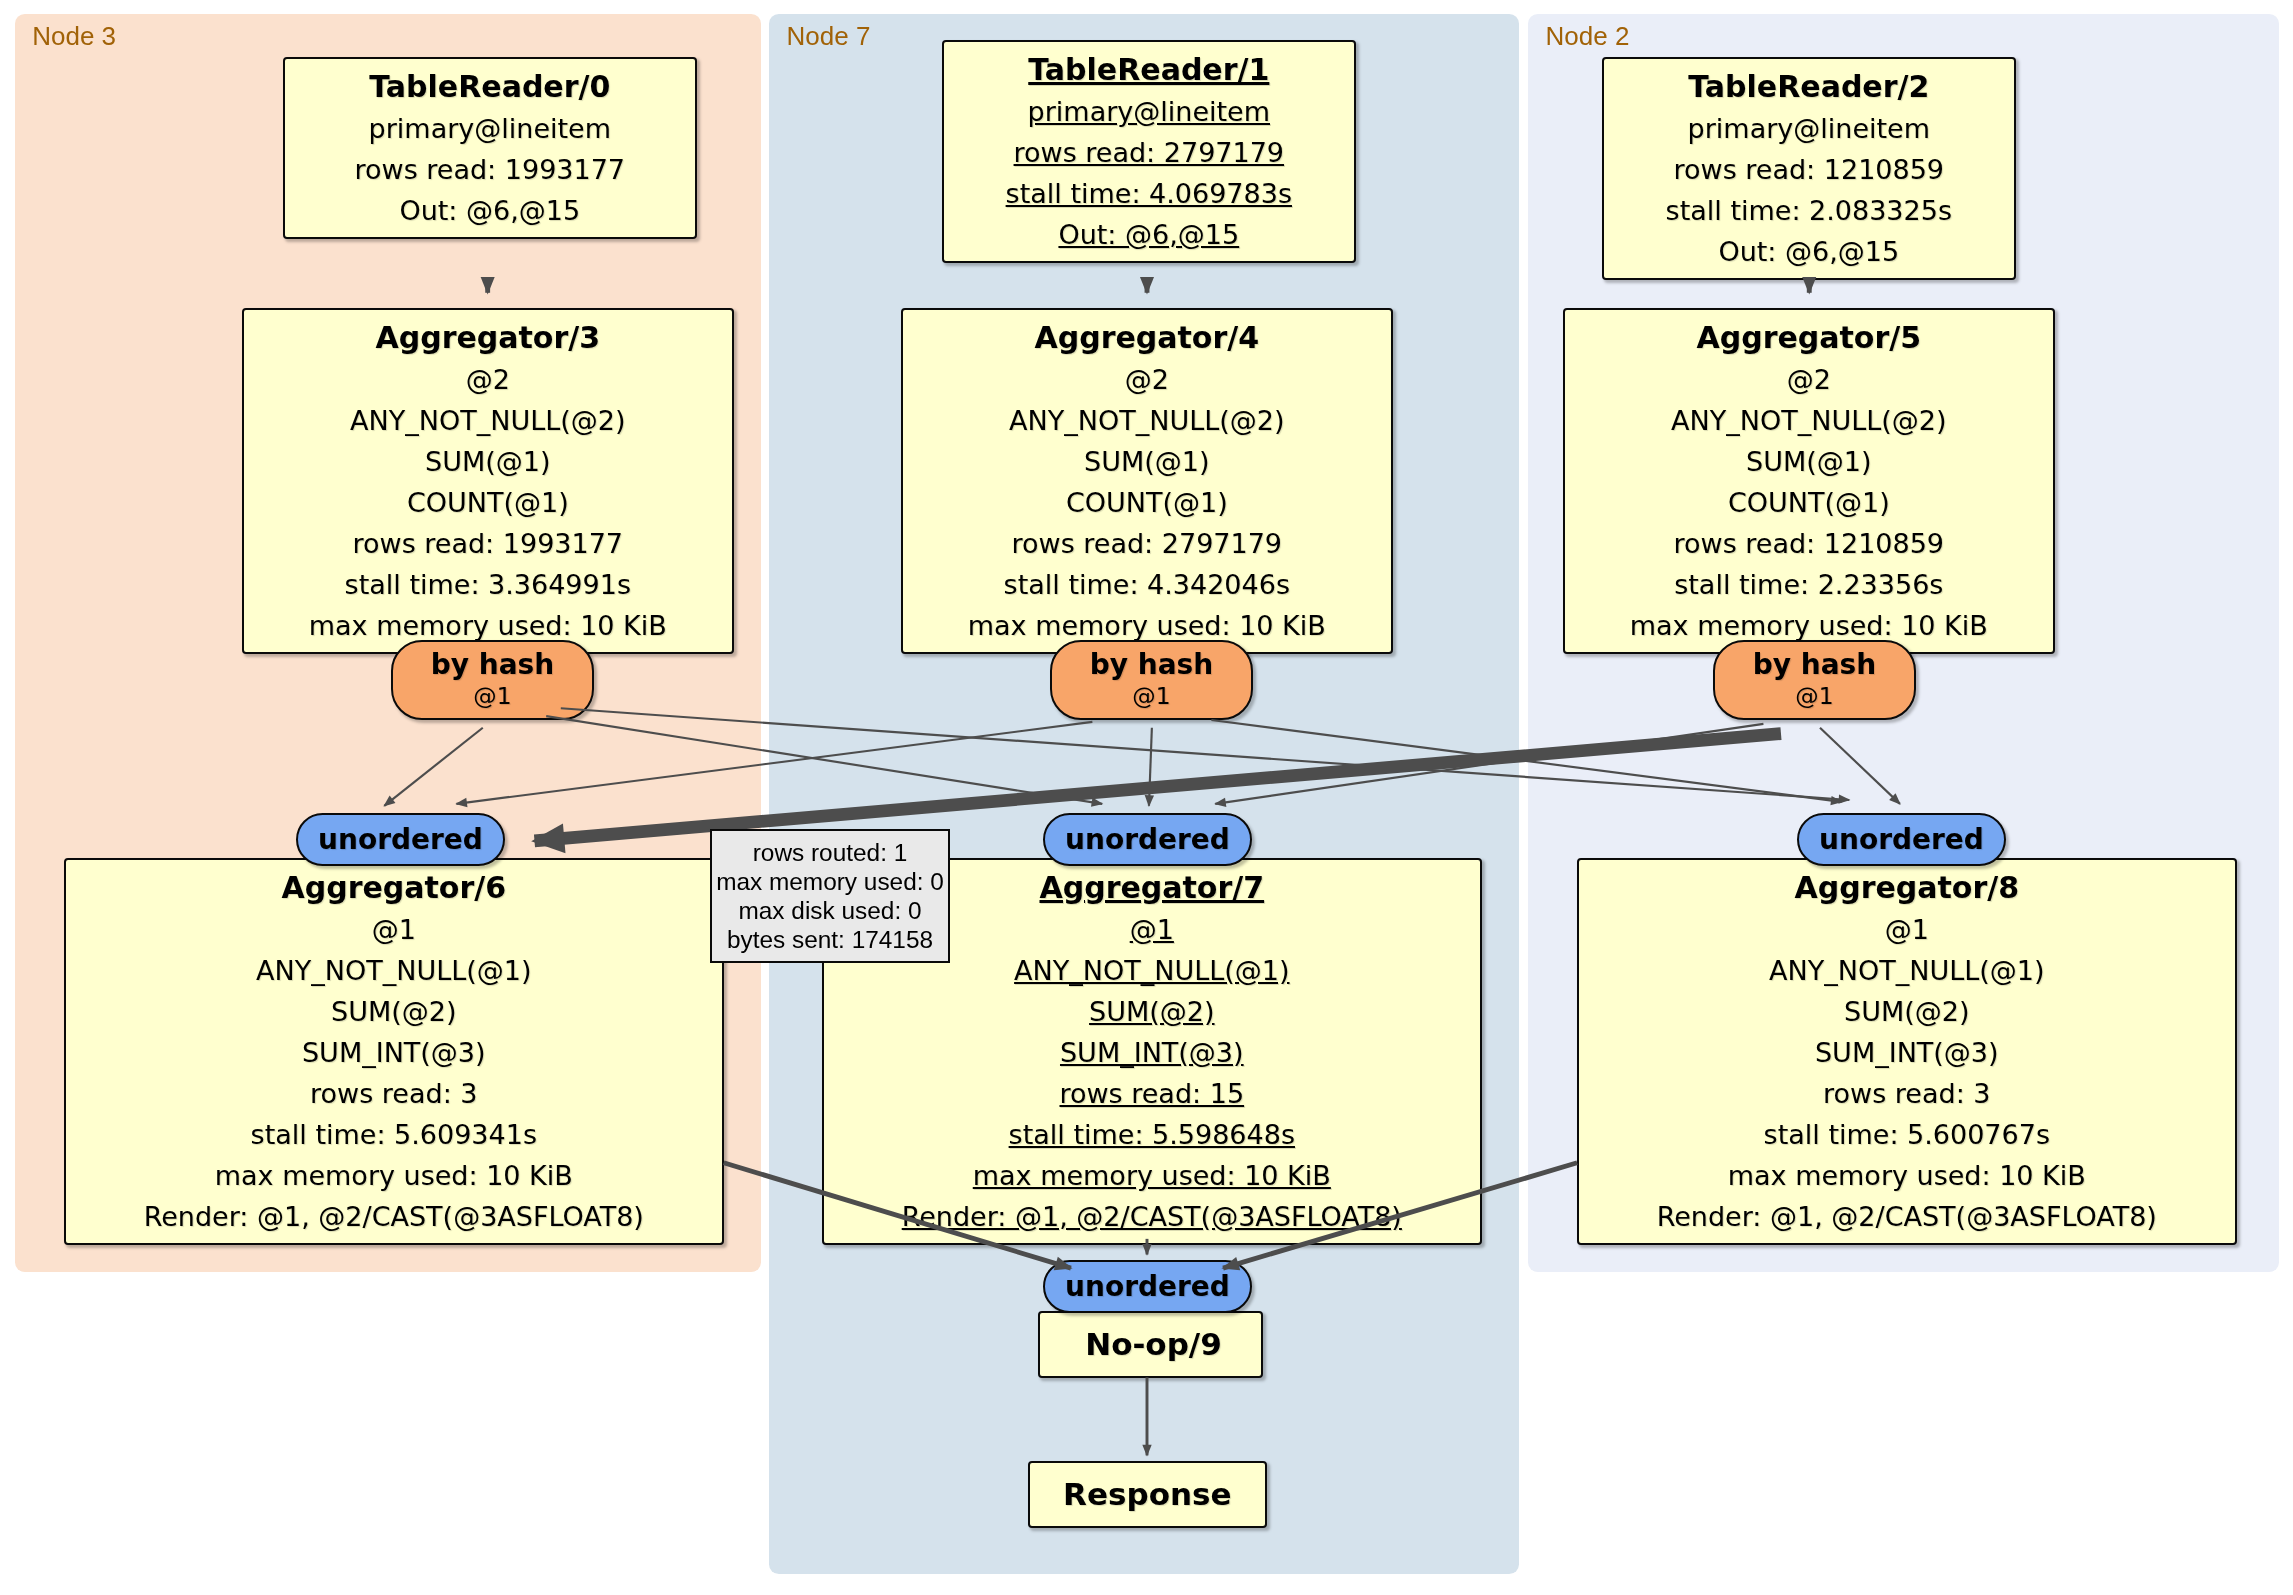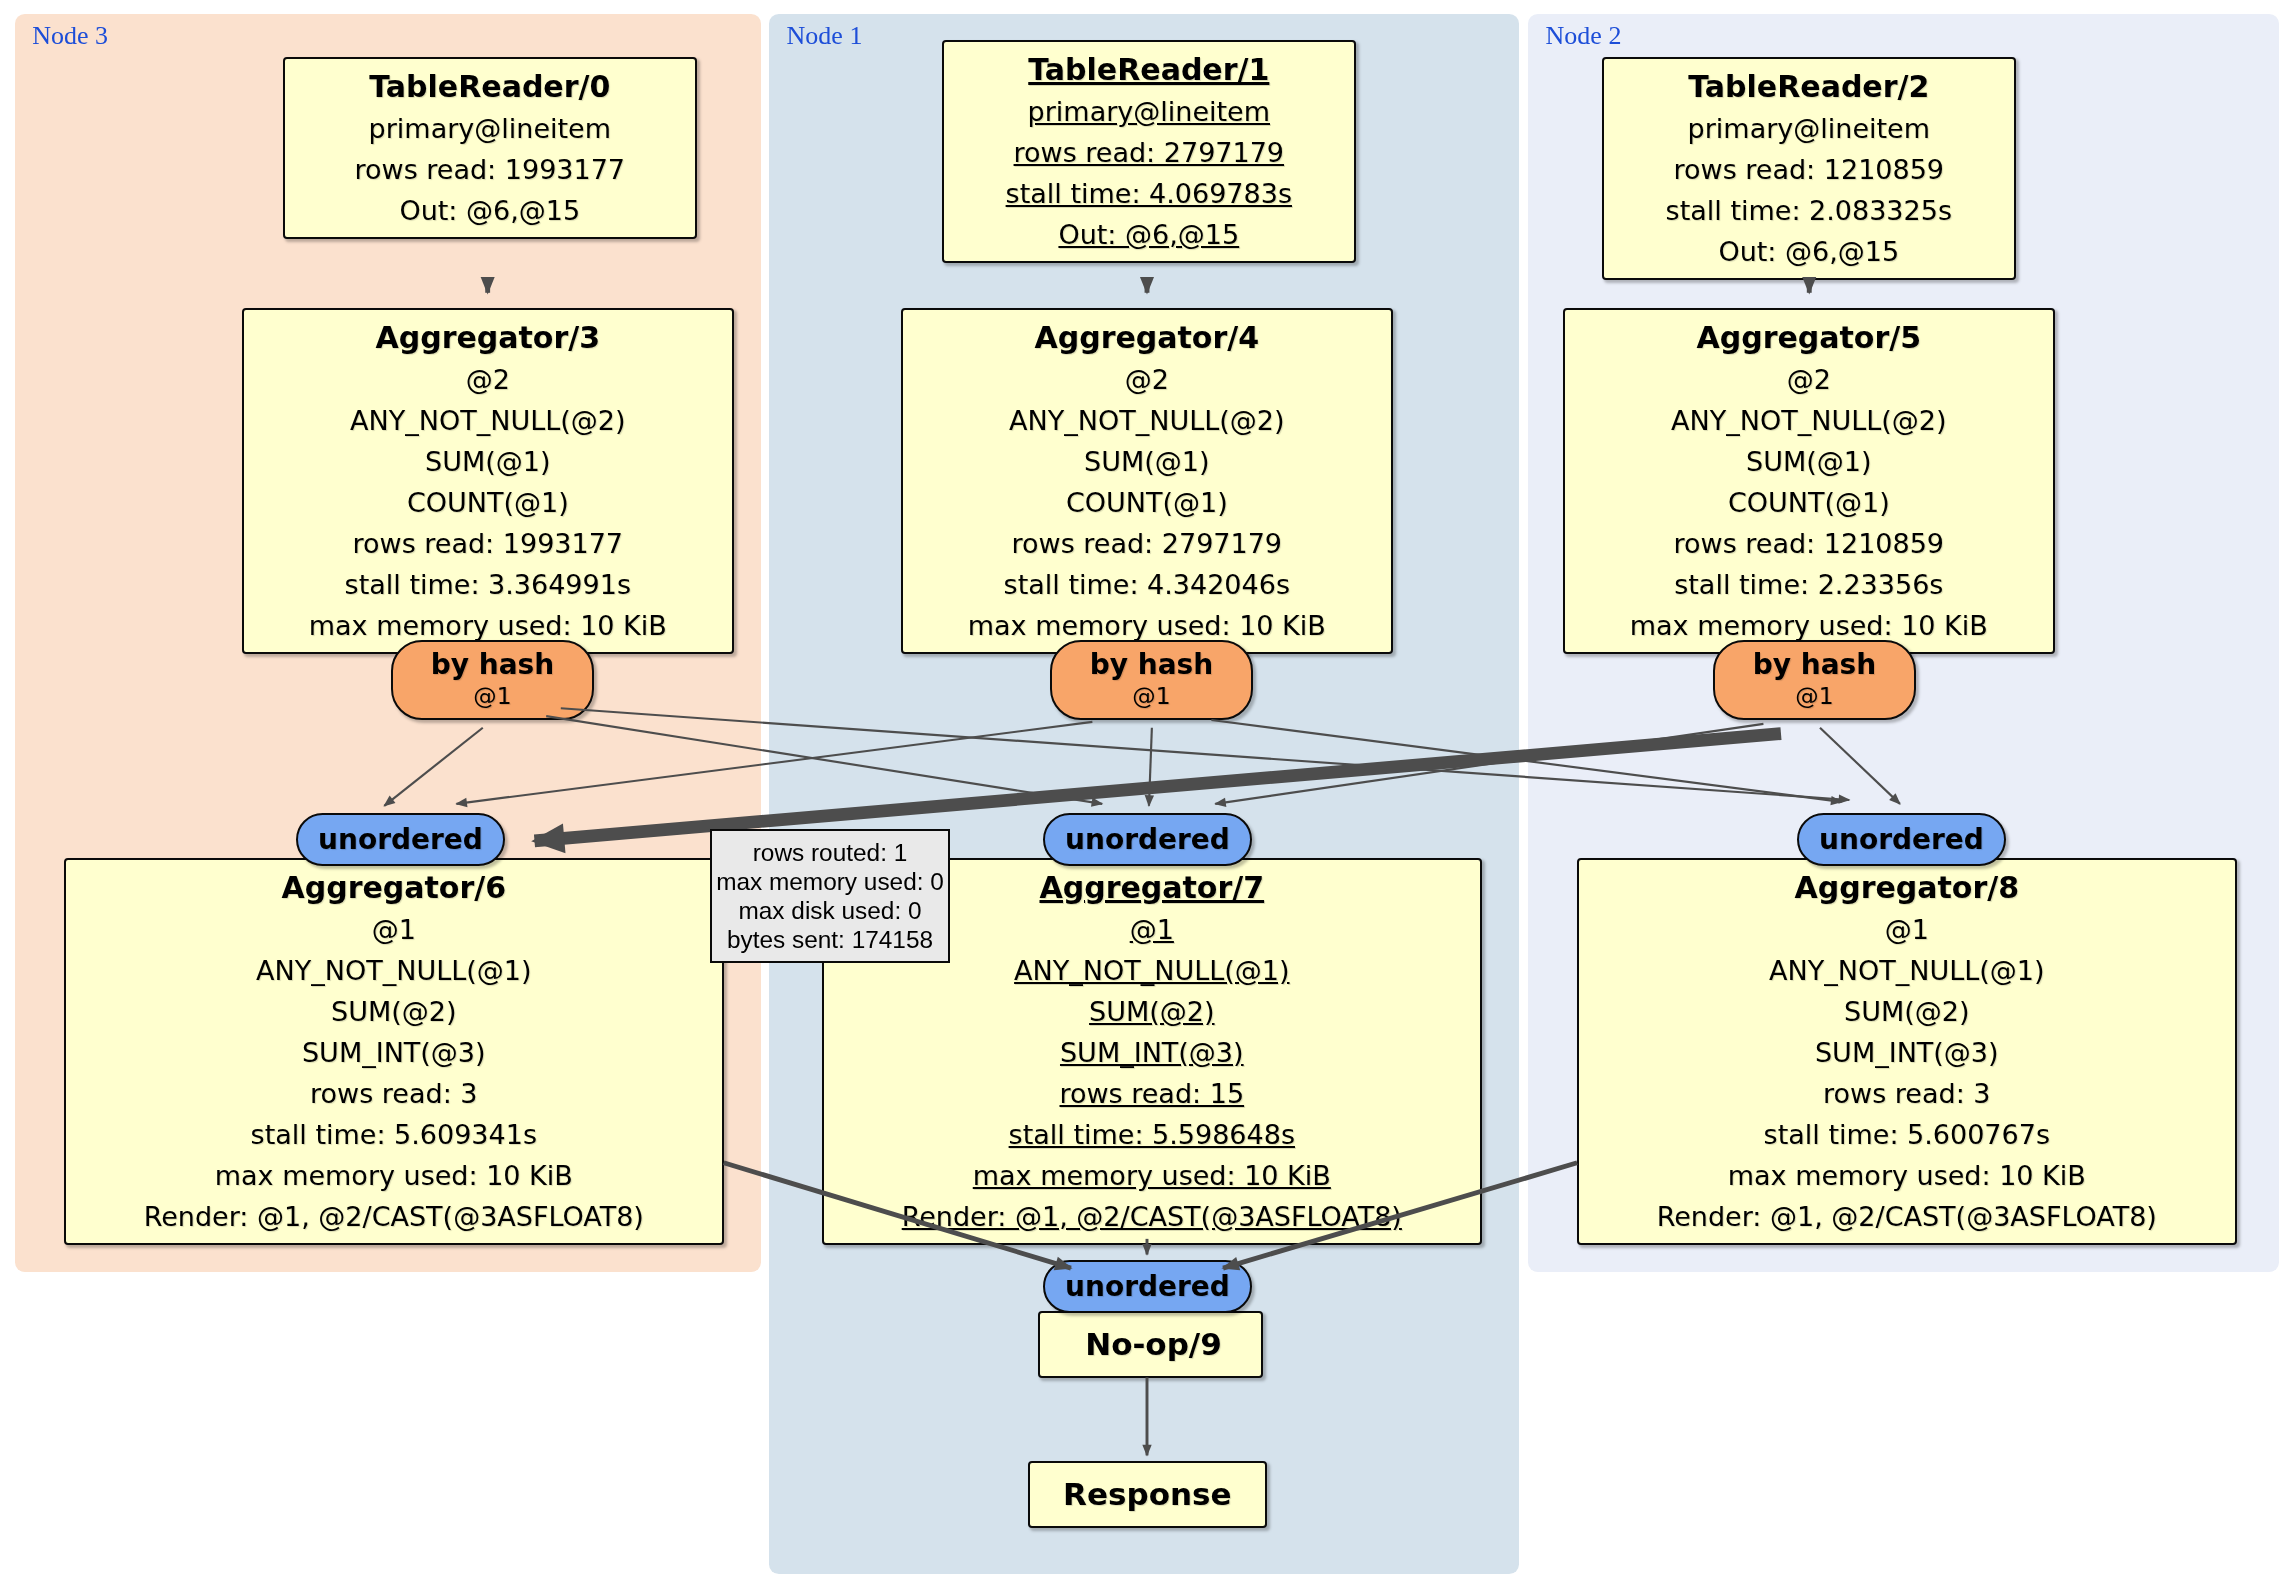--- a/index.html
+++ b/index.html
@@ -4,22 +4,22 @@
 <style>
   html,body{margin:0;padding:0;background:#ffffff;}
   #canvas{position:relative;width:2294px;height:1596px;background:#ffffff;
           font-family:"DejaVu Sans",sans-serif;overflow:hidden;}
 
   
   .region{position:absolute;border-radius:9.8px;}
   #region-node3{left:14.6px;top:13.7px;width:746px;height:1258px;background:var(--node3-bg,#fbe1ce);}
   #region-node1{left:769px;top:13.7px;width:750px;height:1560px;background:var(--node1-bg,#d5e2ec);}
   #region-node2{left:1528px;top:13.7px;width:751px;height:1258px;background:var(--node2-bg,#eaeef8);}
-  .region-label{position:absolute;left:17.6px;top:7.8px;font-family:Liberation Serif, serif;
-                font-size:26px;color:#1d4ed8;}
+  .region-label{position:absolute;left:17.6px;top:7.8px;font-family:Liberation Sans, sans-serif;
+                font-size:26px;color:#a16207;}
 
   
   .box{position:absolute;background:var(--box-bg,#ffffcf);border:2px solid #0a0a0a;border-radius:4px;
        text-align:center;font-size:27px;line-height:41px;color:#000;padding:5.9px 9.8px;
        box-shadow:2.9px 2.9px 2.9px rgba(0,0,0,0.25);z-index:2;
        text-shadow:1px 1px 1px rgba(0,0,0,0.15);}
   .box-title{font-weight:bold;font-size:30px;line-height:43px;}
   #b-tr0{left:283px;top:57px;width:390px;}
   #b-tr1{left:942px;top:40px;width:390px;text-decoration:underline;}
   #b-tr2{left:1602px;top:57px;width:390px;}
@@ -69,21 +69,21 @@
 </style>
 </head>
 <body>
 
 <div id="canvas">
 
   <div class="region" id="region-node3">
     <div class="region-label">Node 3</div>
   </div>
   <div class="region" id="region-node1">
-    <div class="region-label">Node 1</div>
+    <div class="region-label">Node 7</div>
   </div>
   <div class="region" id="region-node2">
     <div class="region-label">Node 2</div>
   </div>
 
   <div class="box" id="b-tr0">
     <div class="box-title">TableReader/0</div>
     <div>
         <div>primary@lineitem</div>
         <div>rows read: 1993177</div>

